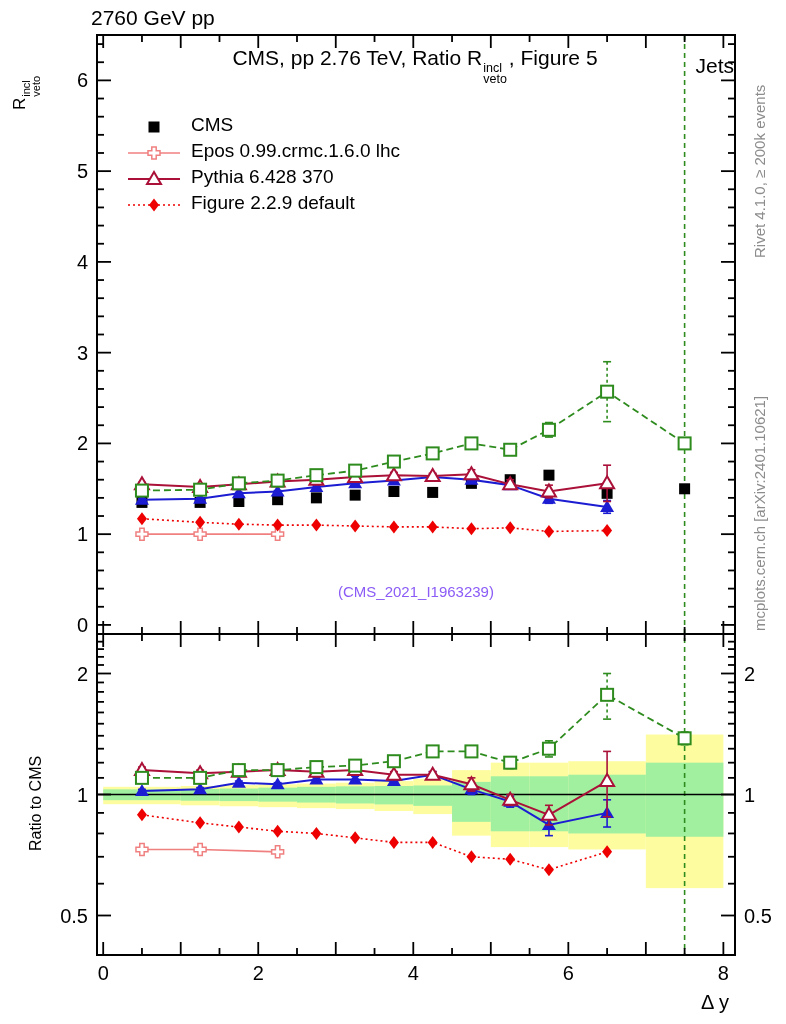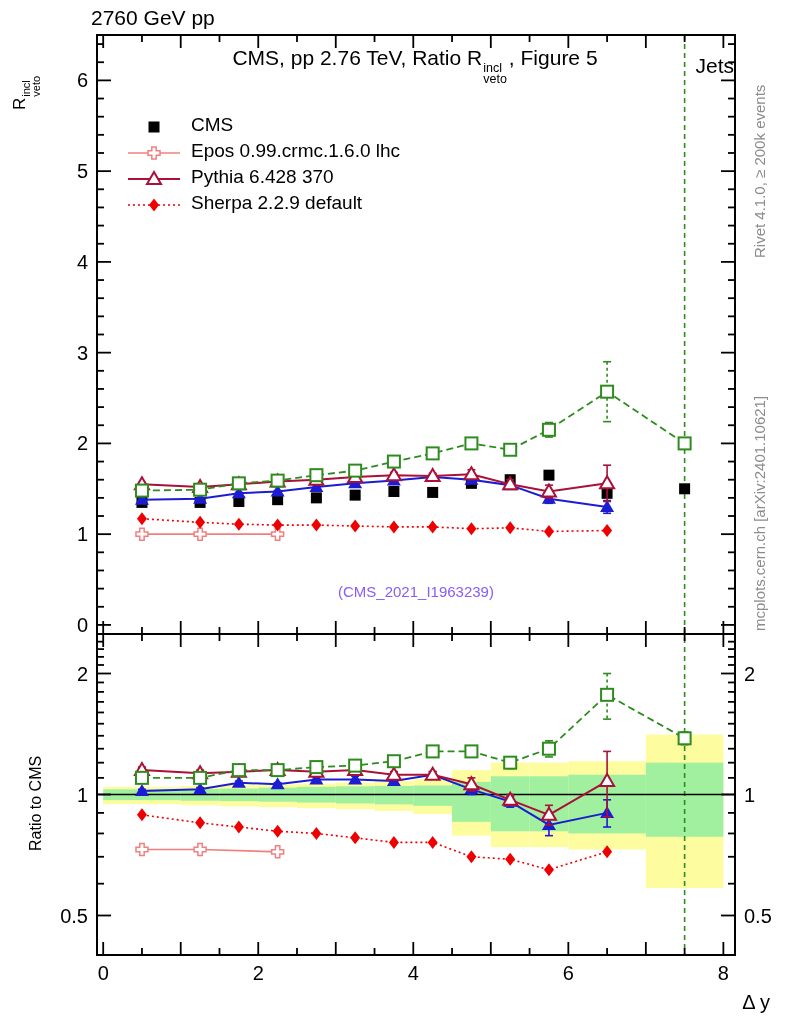--- a/index.html
+++ b/index.html
@@ -9,21 +9,21 @@
   .txt{position:absolute;white-space:nowrap;}
   .hdr{font-size:21px;top:6px;}
   .hdr-left{left:91px;}
   .hdr-right{right:52px;margin-top:48px;}
   .title{left:97px;width:636px;top:46px;text-align:center;font-size:21px;}
   .stack{display:inline-flex;flex-direction:column;font-size:12.5px;line-height:11px;
          vertical-align:-7px;margin:0 2px 0 1px;text-align:left;}
   .ylab-top{left:10px;top:110px;font-size:17px;transform:rotate(-90deg);transform-origin:left top;}
   .ylab-top .stack{font-size:11px;line-height:9.5px;vertical-align:-5px;}
   .ylab-bot{left:27px;top:851px;font-size:16px;transform:rotate(-90deg);transform-origin:left top;}
-  .xlab{left:660px;width:110px;top:991px;font-size:20px;text-align:right;}
+  .xlab{left:660px;width:110px;top:991px;font-size:20px;text-align:center;}
   .note{font-size:15px;color:#8c8c8c;transform:rotate(-90deg);transform-origin:left top;}
   .note-rivet{left:751px;top:258px;}
   .note-mcplots{left:751px;top:631px;}
   .watermark{left:97px;width:638px;top:583px;text-align:center;font-size:15px;color:#8b5cf6;}
   #legend{left:126px;top:110px;position:absolute;}
   .leg-row{display:flex;align-items:flex-end;height:26px;}
   .leg-label{font-size:19px;margin-left:9px;}
 </style>
 </head>
 <body>
@@ -669,16 +669,16 @@
           <line x1="2" y1="9" x2="54" y2="9" stroke="#aa1038" stroke-width="2"></line>
           <polygon points="28,2 21,14 35,14" fill="#fff" stroke="#aa1038" stroke-width="2"></polygon>
         </svg>
         <span class="leg-label">Pythia 6.428 370</span>
       </div>
       <div class="leg-row">
         <svg width="56" height="18">
           <line x1="2" y1="9" x2="54" y2="9" stroke="#ee0000" stroke-width="1.6" stroke-dasharray="2,3"></line>
           <polygon points="28,2.5 33,9 28,15.5 23,9" fill="#ee0000"></polygon>
         </svg>
-        <span class="leg-label">Sherpa 2.2.9 default</span>
+        <span class="leg-label">Figure 2.2.9 default</span>
       </div>
     </div>
 </div>
 
 </body></html>

